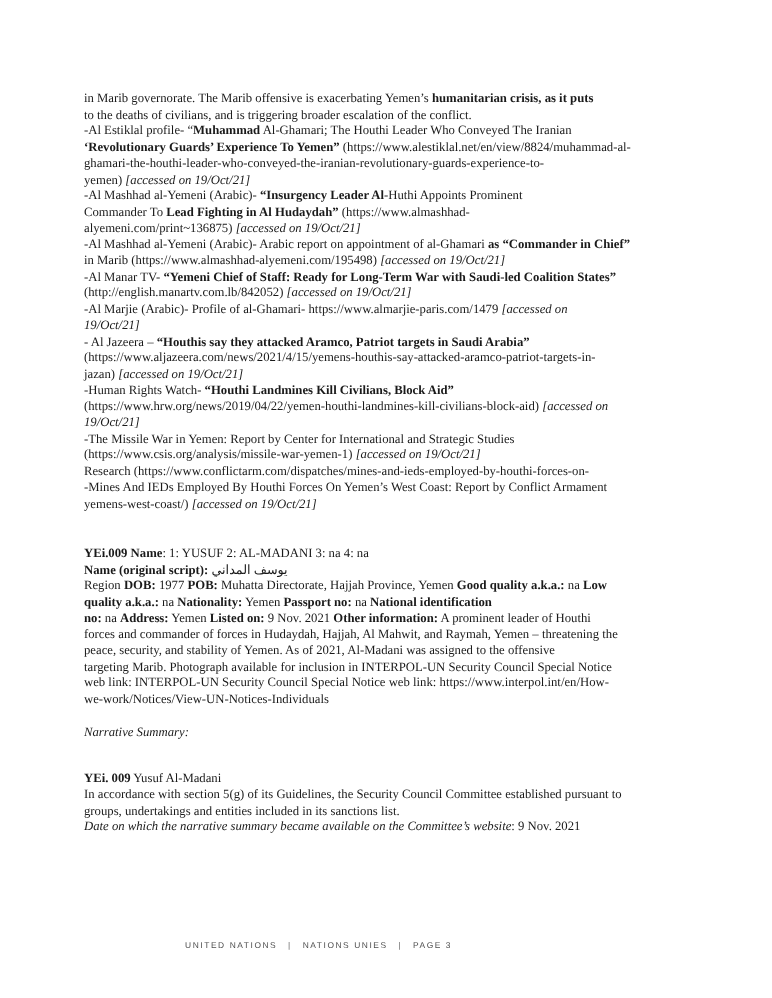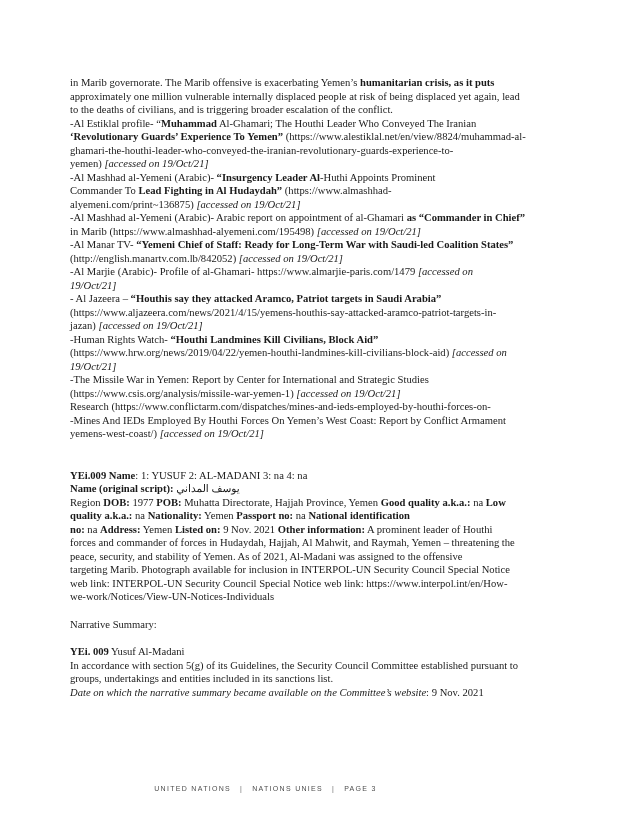--- a/index.html
+++ b/index.html
@@ -46,21 +46,20 @@
     margin: 0 9px;
     color: #6a6a6a;
   }
 </style>
 </head>
 <body>
 
 <div class="page">
   <div class="doc">
       <div class="line"><span class="run">in Marib governorate. The Marib offensive is exacerbating Yemen’s </span><span class="run b">humanitarian crisis, as it puts</span></div>
-      <div class="line"><span class="run">approximately one million vulnerable internally displaced people at risk of being displaced yet again, lead</span></div>
       <div class="line"><span class="run">to the deaths of civilians, and is triggering broader escalation of the conflict.</span></div>
       <div class="line"><span class="run">-Al Estiklal profile- “</span><span class="run b">Muhammad</span><span class="run"> Al-Ghamari; The Houthi Leader Who Conveyed The Iranian</span></div>
       <div class="line"><span class="run b">‘Revolutionary Guards’ Experience To Yemen”</span><span class="run"> (</span><span class="run u">https://www.alestiklal.net/en/view/8824/muhammad-al-</span></div>
       <div class="line"><span class="run u">ghamari-the-houthi-leader-who-conveyed-the-iranian-revolutionary-guards-experience-to-</span></div>
       <div class="line"><span class="run u">yemen</span><span class="run">) </span><span class="run i">[accessed on 19/Oct/21]</span></div>
       <div class="line"><span class="run">-Al Mashhad al-Yemeni (Arabic)- </span><span class="run b">“Insurgency Leader Al</span><span class="run">-Huthi Appoints Prominent</span></div>
       <div class="line"><span class="run">Commander To </span><span class="run b">Lead Fighting in Al Hudaydah”</span><span class="run"> (</span><span class="run u">https://www.almashhad-</span></div>
       <div class="line"><span class="run u">alyemeni.com/print~136875</span><span class="run">) </span><span class="run i">[accessed on 19/Oct/21]</span></div>
       <div class="line"><span class="run">-Al Mashhad al-Yemeni (Arabic)- Arabic report on appointment of al-Ghamari </span><span class="run b">as “Commander in Chief”</span></div>
       <div class="line"><span class="run">in Marib (</span><span class="run u">https://www.almashhad-alyemeni.com/195498</span><span class="run">) </span><span class="run i">[accessed on 19/Oct/21]</span></div>
@@ -82,22 +81,22 @@
       <div class="line" style="margin-top: 28px;"><span class="run b">YEi.009 Name</span><span class="run">: 1: YUSUF 2: AL-MADANI 3: na 4: na</span></div>
       <div class="line"><span class="run b">Name (original script):</span><span class="run"> يوسف المداني</span></div>
       <div class="line"><span class="run">Region </span><span class="run b">DOB:</span><span class="run"> 1977 </span><span class="run b">POB:</span><span class="run"> Muhatta Directorate, Hajjah Province, Yemen </span><span class="run b">Good quality a.k.a.:</span><span class="run"> na </span><span class="run b">Low</span></div>
       <div class="line"><span class="run b">quality a.k.a.:</span><span class="run"> na </span><span class="run b">Nationality:</span><span class="run"> Yemen </span><span class="run b">Passport no:</span><span class="run"> na </span><span class="run b">National identification</span></div>
       <div class="line"><span class="run b">no:</span><span class="run"> na </span><span class="run b">Address:</span><span class="run"> Yemen </span><span class="run b">Listed on:</span><span class="run"> 9 Nov. 2021 </span><span class="run b">Other information:</span><span class="run"> A prominent leader of Houthi</span></div>
       <div class="line"><span class="run">forces and commander of forces in Hudaydah, Hajjah, Al Mahwit, and Raymah, Yemen – threatening the</span></div>
       <div class="line"><span class="run">peace, security, and stability of Yemen. As of 2021, Al-Madani was assigned to the offensive</span></div>
       <div class="line"><span class="run">targeting Marib. Photograph available for inclusion in INTERPOL-UN Security Council Special Notice</span></div>
       <div class="line"><span class="run">web link: INTERPOL-UN Security Council Special Notice web link: </span><span class="run u">https://www.interpol.int/en/How-</span></div>
       <div class="line"><span class="run u">we-work/Notices/View-UN-Notices-Individuals</span></div>
-      <div class="line" style="margin-top: 14px;"><span class="run">Narrative Summary:</span></div>
-      <div class="line" style="margin-top: 14px;"><span class="run b">YEi. 009</span><span class="run"> Yusuf Al-Madani</span></div>
+      <div class="line" style="margin-top: 14px; font-style: italic;"><span class="run">Narrative Summary:</span></div>
+      <div class="line" style="margin-top: 25px;"><span class="run b">YEi. 009</span><span class="run"> Yusuf Al-Madani</span></div>
       <div class="line"><span class="run">In accordance with section 5(g) of its Guidelines, the Security Council Committee established pursuant to</span></div>
       <div class="line"><span class="run">groups, undertakings and entities included in its sanctions list.</span></div>
       <div class="line"><span class="run i">Date on which the narrative summary became available on the Committee’s website</span><span class="run">: 9 Nov. 2021</span></div>
     </div>
 
   <div class="footer">
     <span>UNITED NATIONS</span><span class="sep">|</span><span>NATIONS UNIES</span><span class="sep">|</span><span>PAGE 3</span>
   </div>
 </div>
 

